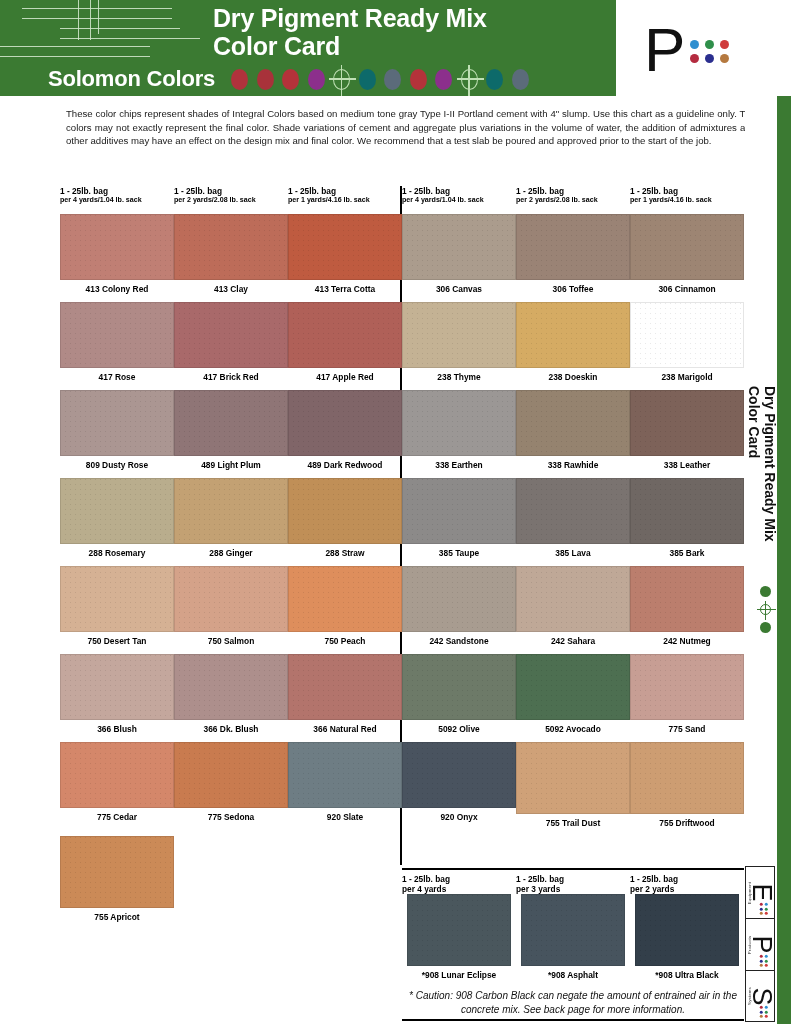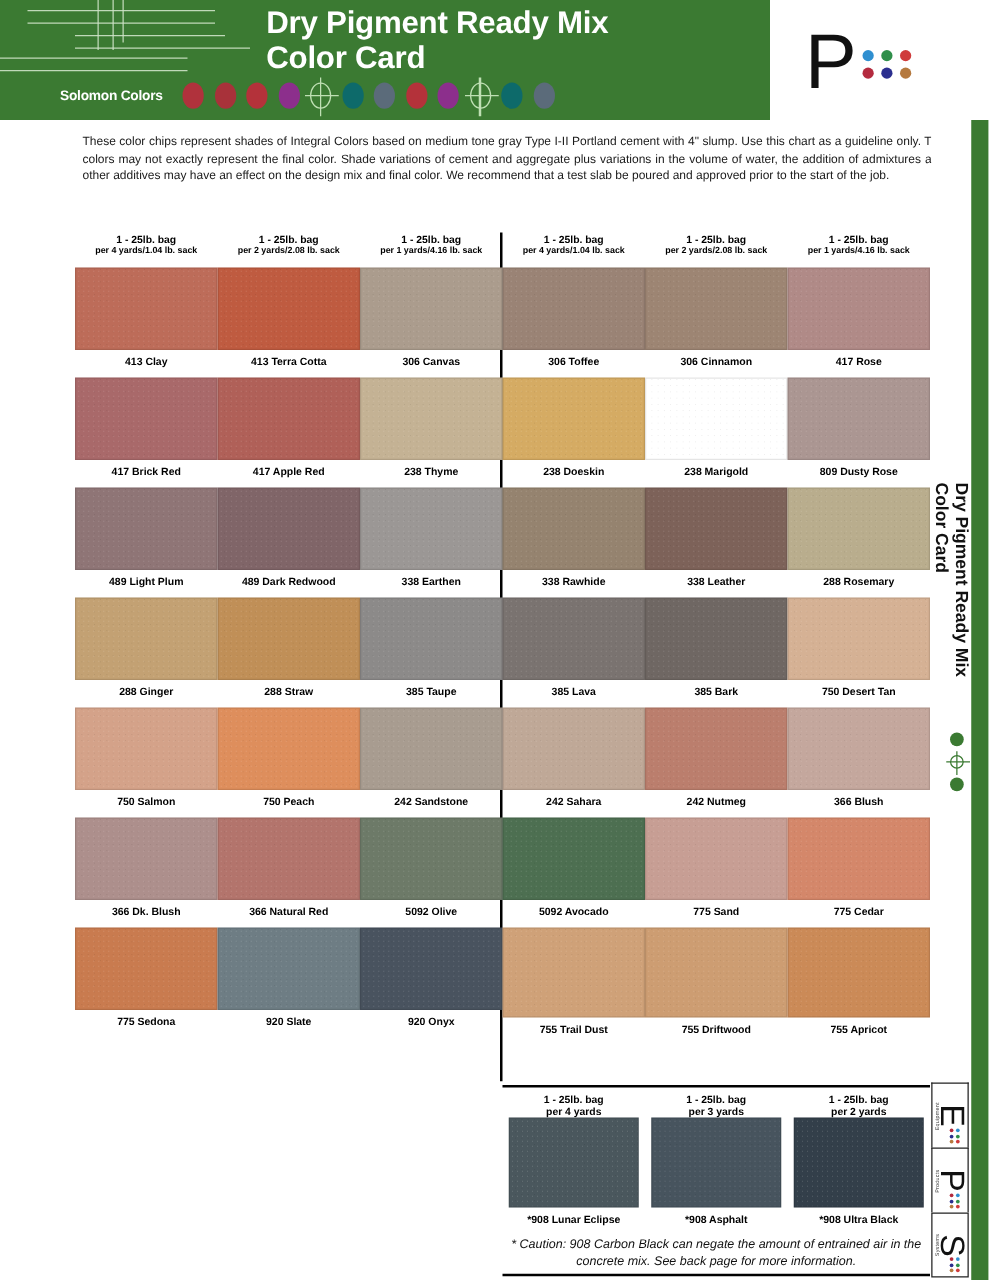--- a/index.html
+++ b/index.html
@@ -30,21 +30,21 @@
   }
   .hdr-line {
     font-size: 25px; font-weight: bold; line-height: 1.12;
     letter-spacing: -0.2px; white-space: nowrap;
   }
   #brand-row {
     position: absolute; left: 48px; top: 66px;
     display: flex; align-items: center; gap: 10px;
   }
   #brand-name {
-    color: #ffffff; font-size: 11px; font-weight: bold;
+    color: #ffffff; font-size: 22px; font-weight: bold;
     letter-spacing: -0.2px; white-space: nowrap;
   }
   .dot-row { display: flex; align-items: center; gap: 8.5px; margin-left: 6px; }
   .hdot { width: 17px; height: 21px; border-radius: 50%; }
   .hdot.outline { background: transparent; border: 1.4px solid #bfe0b4; position: relative; }
   .hdot.outline::before, .hdot.outline::after {
     content: ""; position: absolute; background: #bfe0b4;
   }
   .hdot.outline::before { left: 50%; top: -5px; width: 1.4px; height: 31px; margin-left: -0.7px; }
   .hdot.outline::after  { top: 50%; left: -5px; height: 1.4px; width: 27px; margin-top: -0.7px; }
@@ -66,21 +66,21 @@
   
   #intro { position: absolute; left: 66px; top: 107px; width: 690px; }
   #intro h2 { margin: 0 0 2px 0; font-size: 11.8px; font-weight: bold; color: #000; }
   #intro p { margin: 0; font-size: 9.6px; line-height: 1.42; color: #1a1a1a; text-align: justify; }
 
   
   #col-heads {
     position: absolute; left: 60px; top: 186px; width: 684px;
     display: grid; grid-template-columns: repeat(6, 1fr);
   }
-  .chead { text-align: center; line-height: 1.25; }
+  .chead { line-height: 1.25; }
   .chead .l1 { font-size: 8.3px; font-weight: bold; color: #000; }
   .chead .l2 { font-size: 7.1px; font-weight: bold; color: #000; }
 
   
   #grid {
     position: absolute; left: 60px; top: 214px; width: 684px;
     display: grid; grid-template-columns: repeat(6, 1fr);
     row-gap: 0px;
   }
   .cell { width: 114px; margin: 0 auto; padding-bottom: 8px; }
@@ -264,20 +264,24 @@
       </div>
       <div class="chead">
         <div class="l1">1 - 25lb. bag</div>
         <div class="l2">per 1 yards/4.16 lb. sack</div>
       </div>
     </div>
 
   <div id="mid-rule"></div>
 
   <div id="grid">
+      <div class="cell">
+        <div class="chip" style="background: rgb(192, 127, 116);"></div>
+        <div class="cname">413 Colony Red</div>
+      </div>
       <div class="cell">
         <div class="chip" style="background: rgb(189, 108, 89);"></div>
         <div class="cname">413 Clay</div>
       </div>
       <div class="cell">
         <div class="chip" style="background: rgb(191, 91, 64);"></div>
         <div class="cname">413 Terra Cotta</div>
       </div>
       <div class="cell">
         <div class="chip" style="background: rgb(171, 156, 141);"></div>

